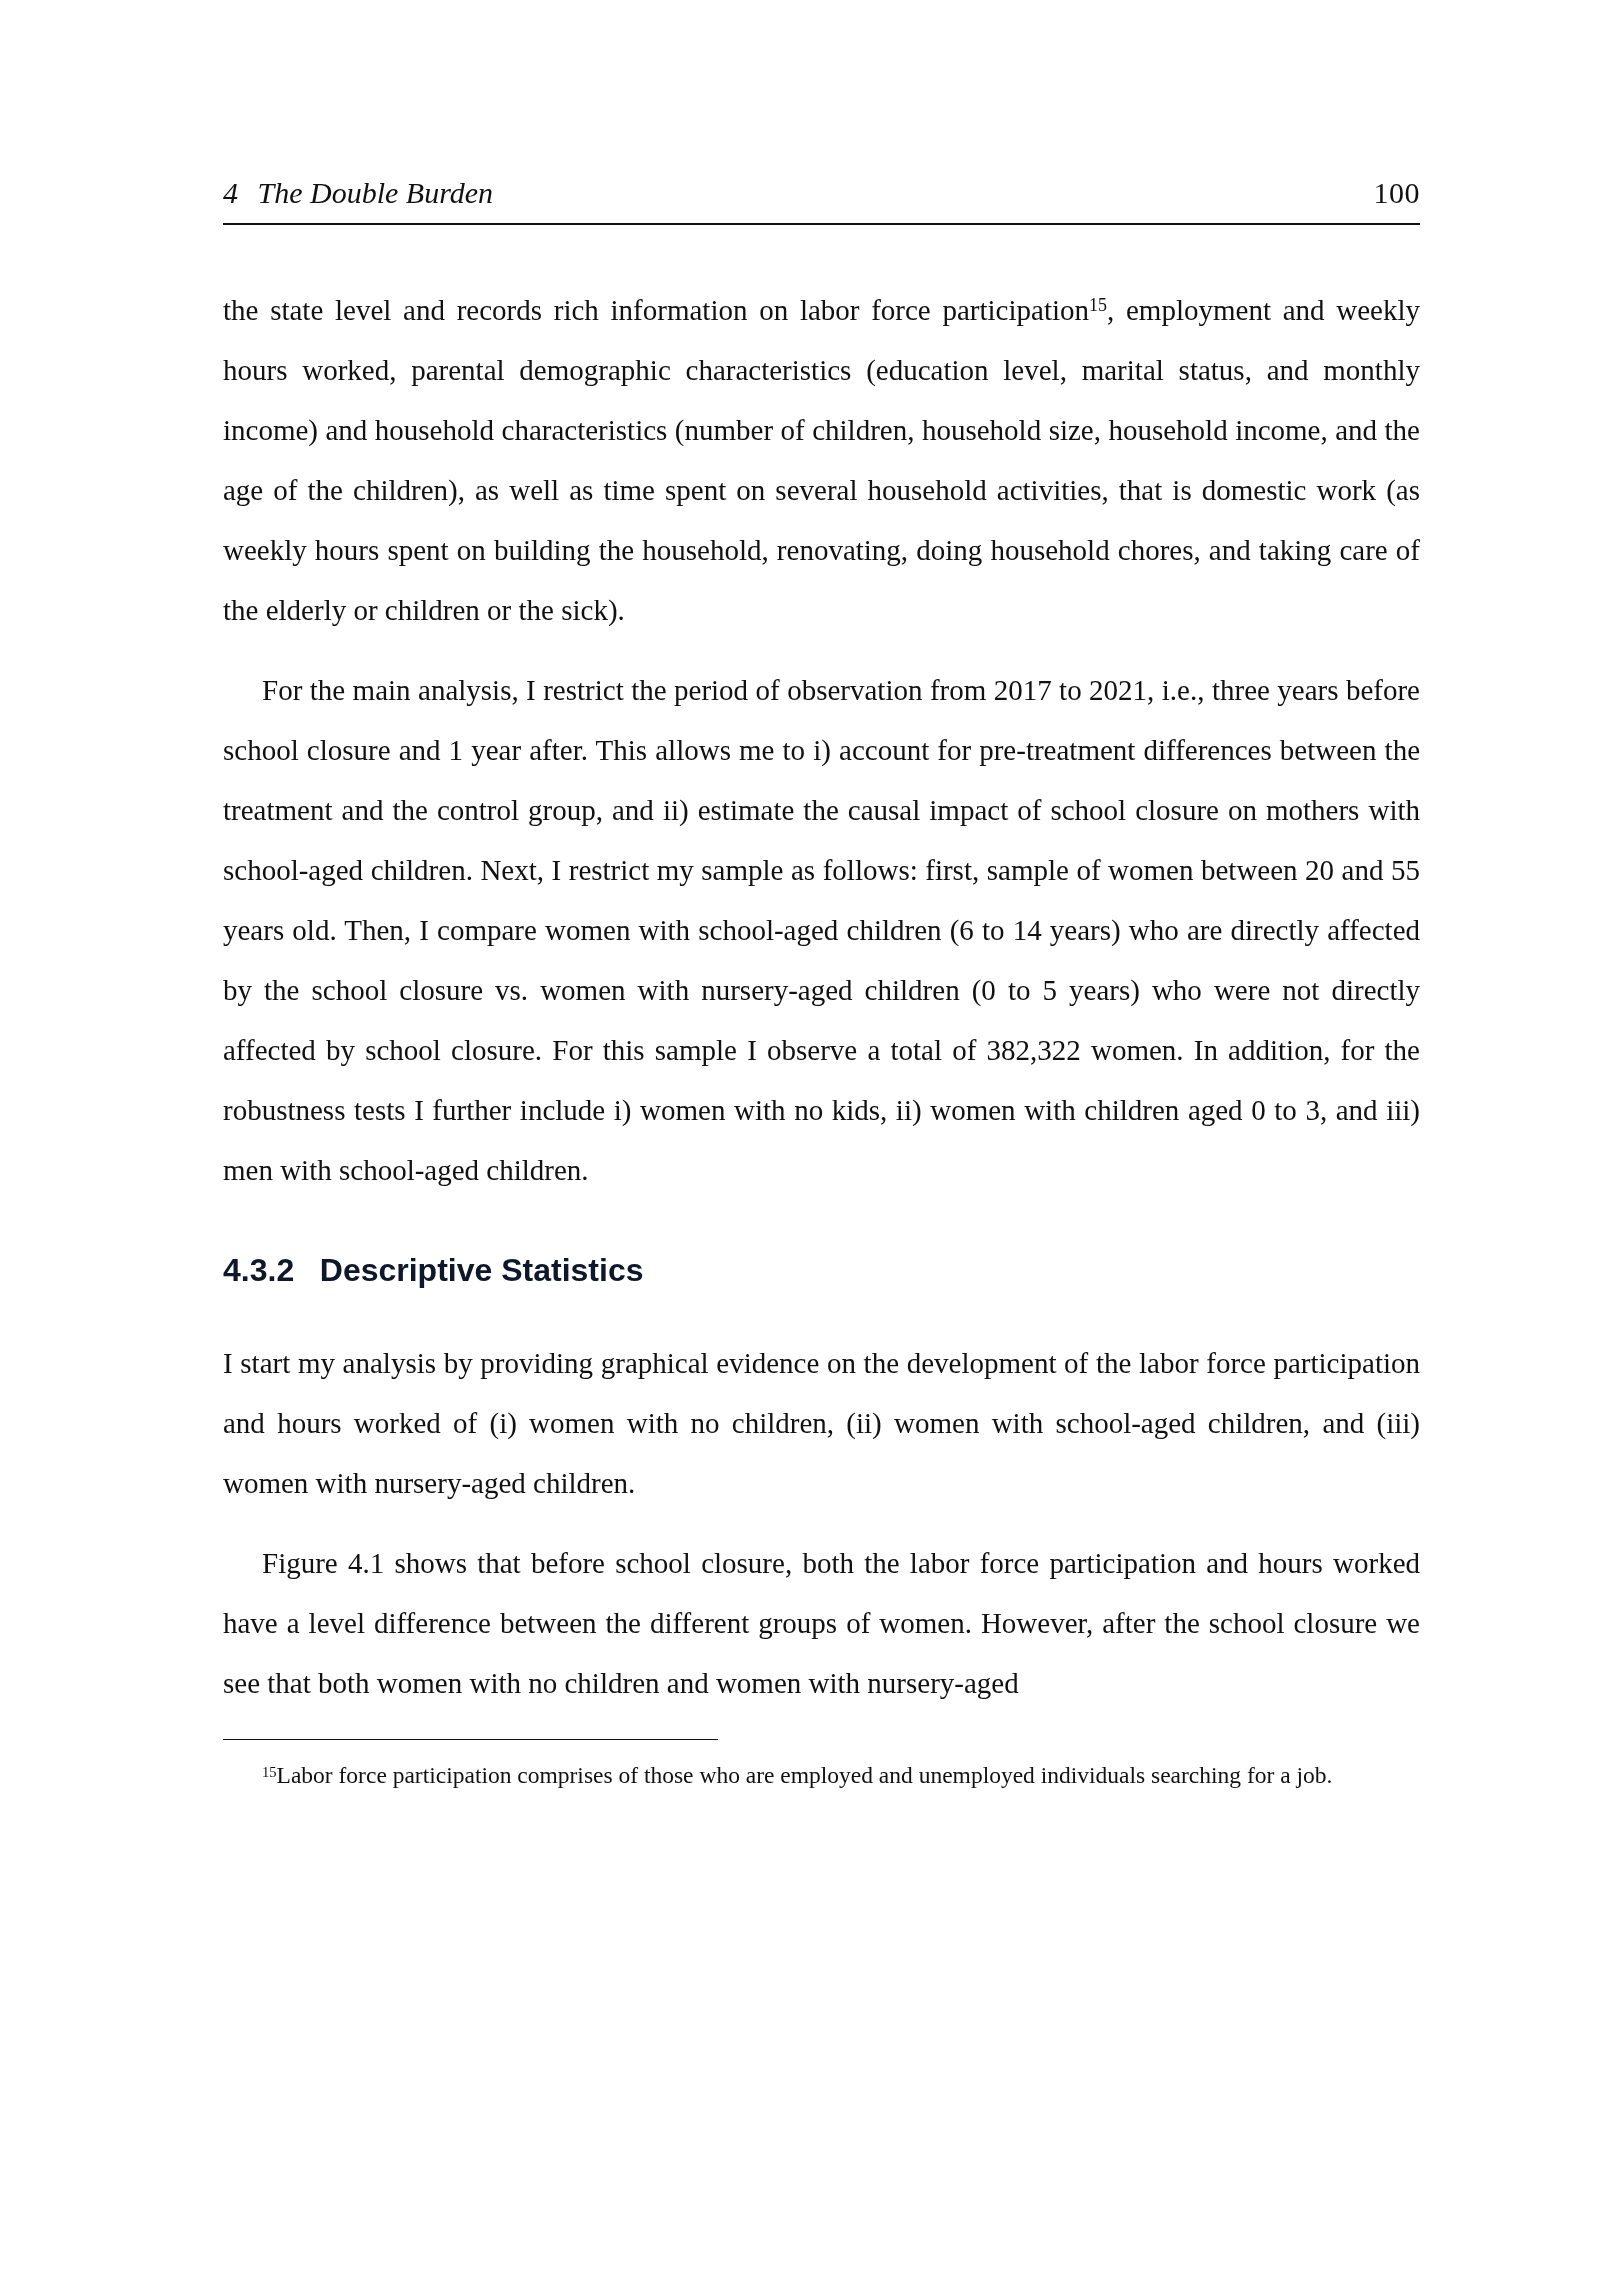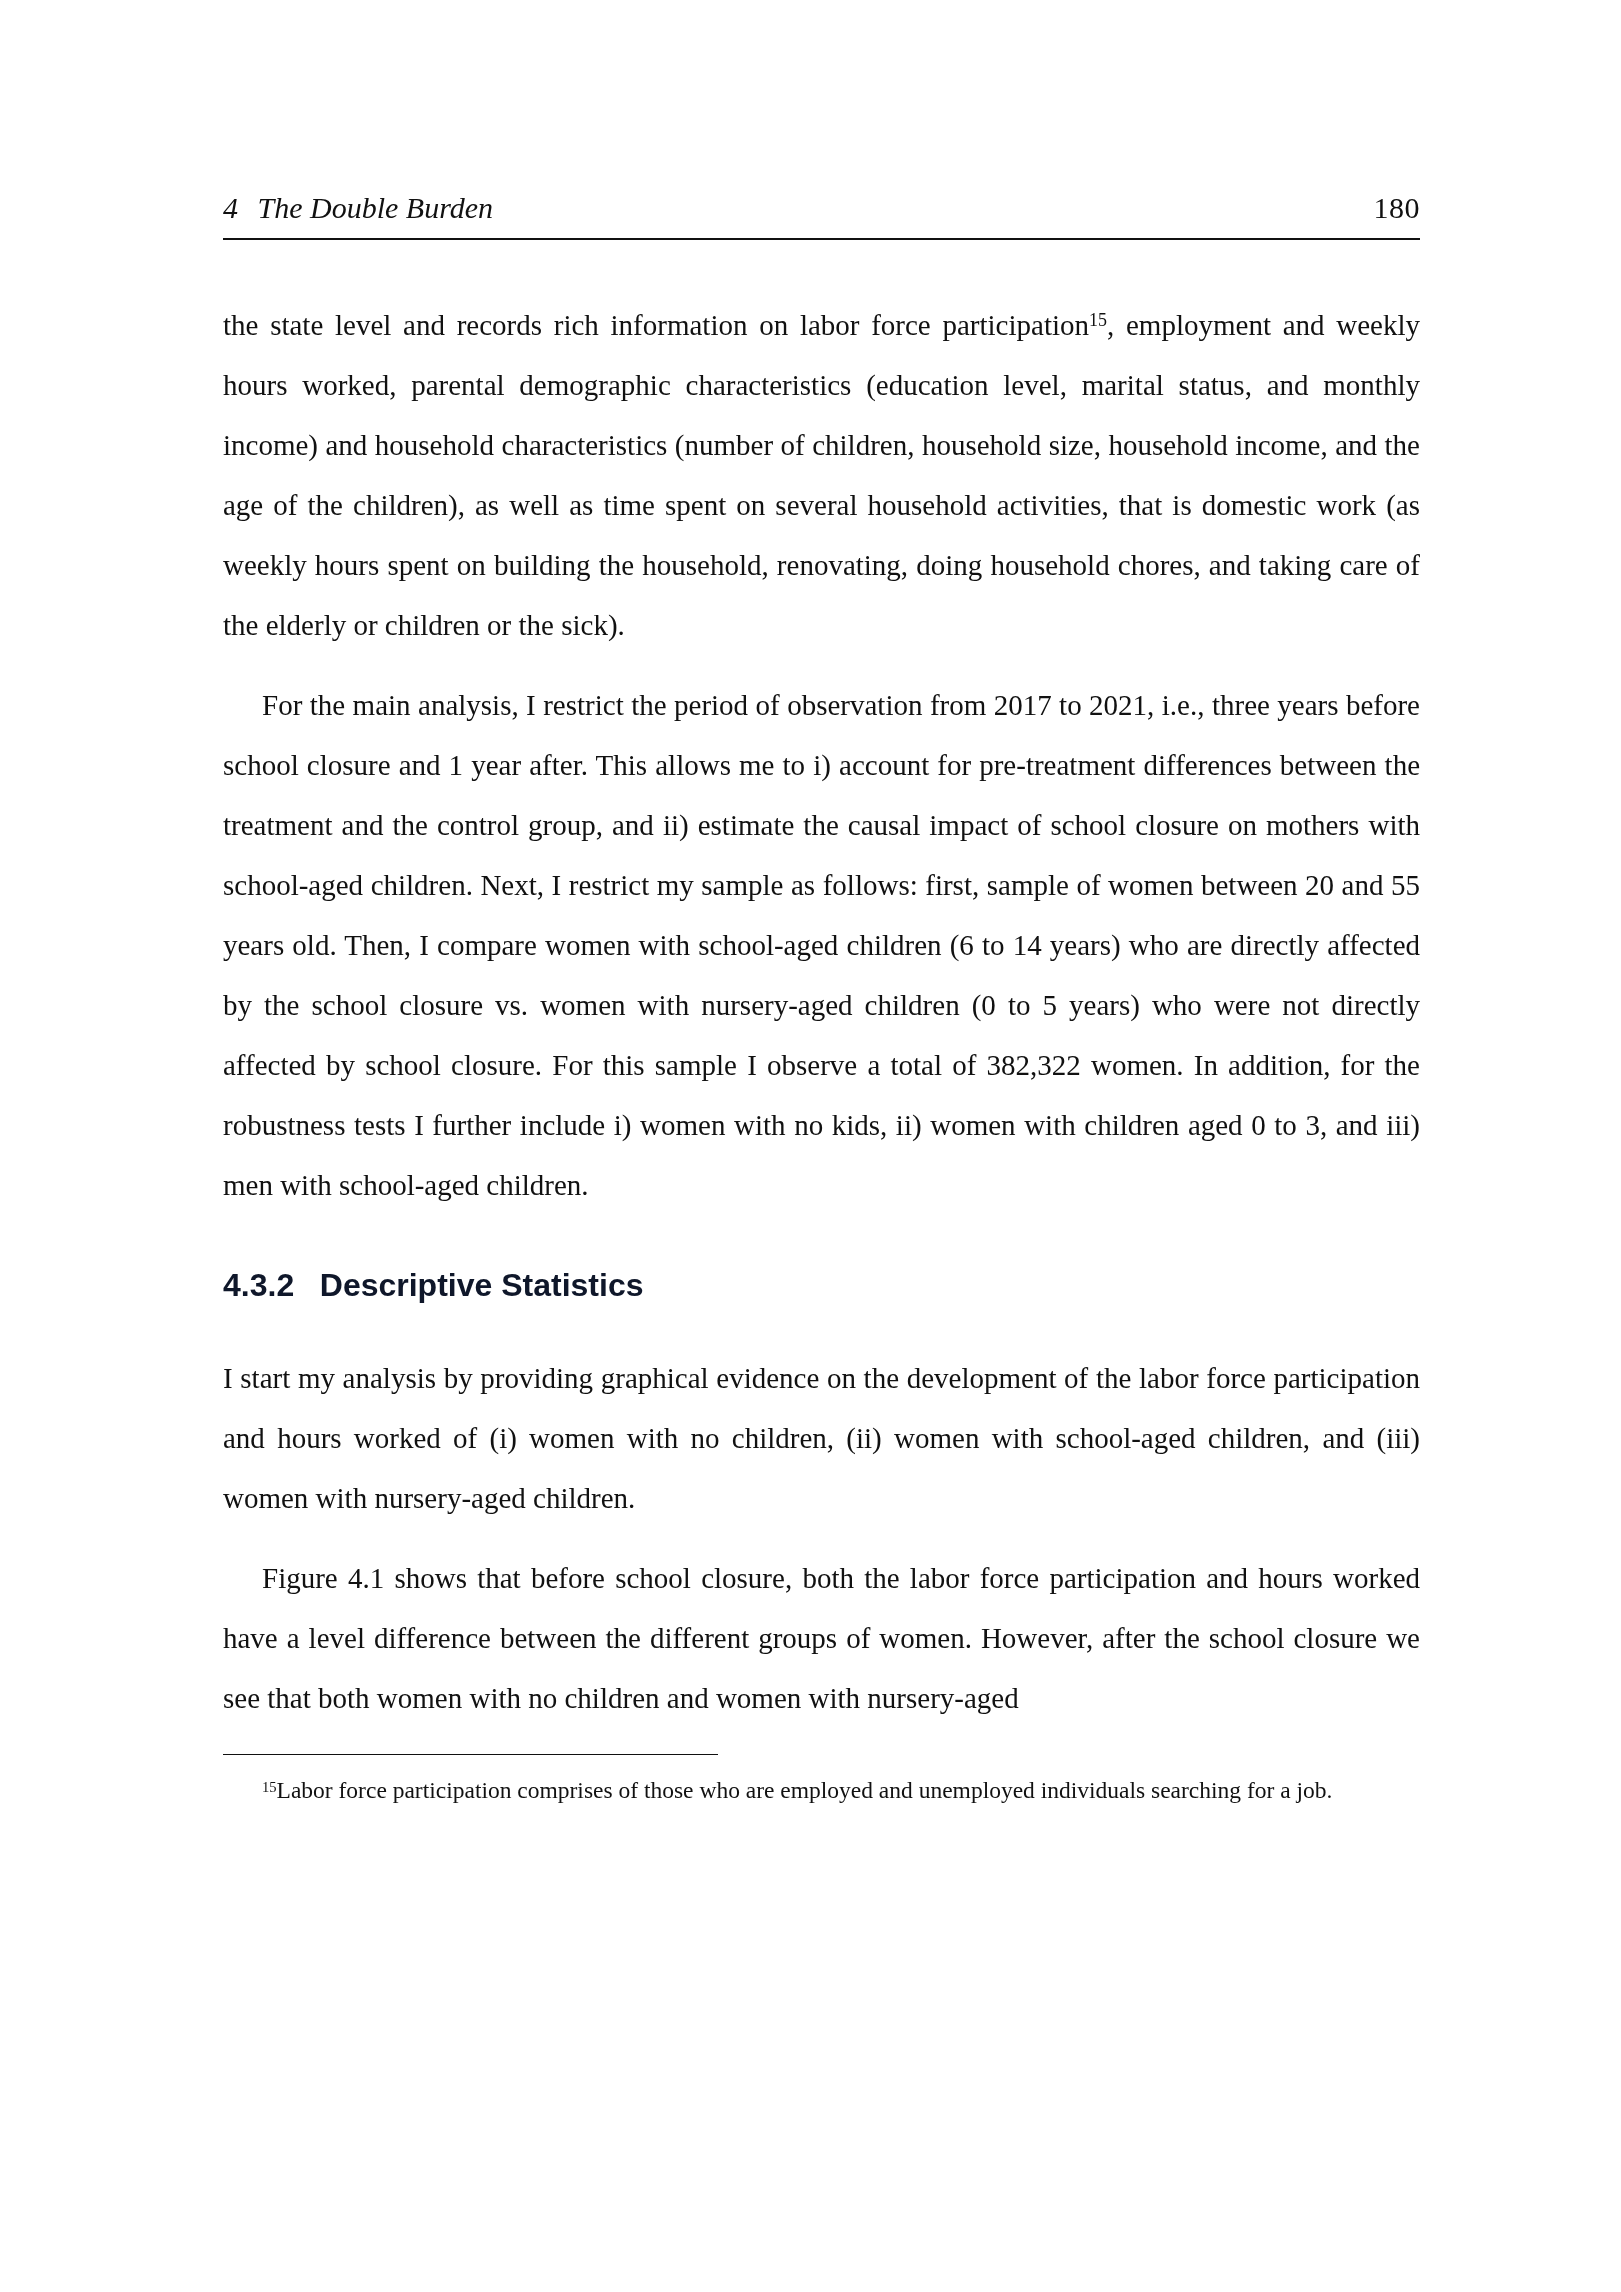--- a/index.html
+++ b/index.html
@@ -10,21 +10,21 @@
     height: 2293px;
     background: #ffffff;
     font-family: "Liberation Serif", serif;
     color: #111111;
     margin: 0 auto;
     overflow: hidden;
   }
   .content {
     position: absolute;
     left: 223px;
-    top: 191px;
+    top: 176px;
     width: 1197px;
   }
   .running-head {
     display: flex;
     justify-content: space-between;
     align-items: baseline;
     font-size: 30px;
   }
   .head-left { font-style: italic; }
   .chapter-no { margin-right: 0.65em; }
@@ -78,21 +78,21 @@
 </head>
 <body>
 
 <div class="page">
   <div class="content">
 
     <header class="running-head">
       <span class="head-left">
         <span class="chapter-no">4</span><span>The Double Burden</span>
       </span>
-      <span class="page-number">180</span>
+      <span class="page-number">100</span>
     </header>
 
     <div class="head-rule"></div>
 
     <main class="body-text">
 
       <p class="para"><span>the state level and records rich information on labor force participation</span><sup class="fnref">15</sup><span>, employment and weekly hours worked, parental demographic characteristics (education level, marital status, and monthly income) and household characteristics (number of children, household size, household income, and the age of the children), as well as time spent on several household activities, that is domestic work (as weekly hours spent on building the household, renovating, doing household chores, and taking care of the elderly or children or the sick).</span></p>
 
       <p class="para indent">For the main analysis, I restrict the period of observation from 2017 to 2021, i.e., three years before school closure and 1 year after. This allows me to i) account for pre-treatment differences between the treatment and the control group, and ii) estimate the causal impact of school closure on mothers with school-aged children. Next, I restrict my sample as follows: first, sample of women between 20 and 55 years old. Then, I compare women with school-aged children (6 to 14 years) who are directly affected by the school closure vs. women with nursery-aged children (0 to 5 years) who were not directly affected by school closure. For this sample I observe a total of 382,322 women. In addition, for the robustness tests I further include i) women with no kids, ii) women with children aged 0 to 3, and iii) men with school-aged children.</p>
 

